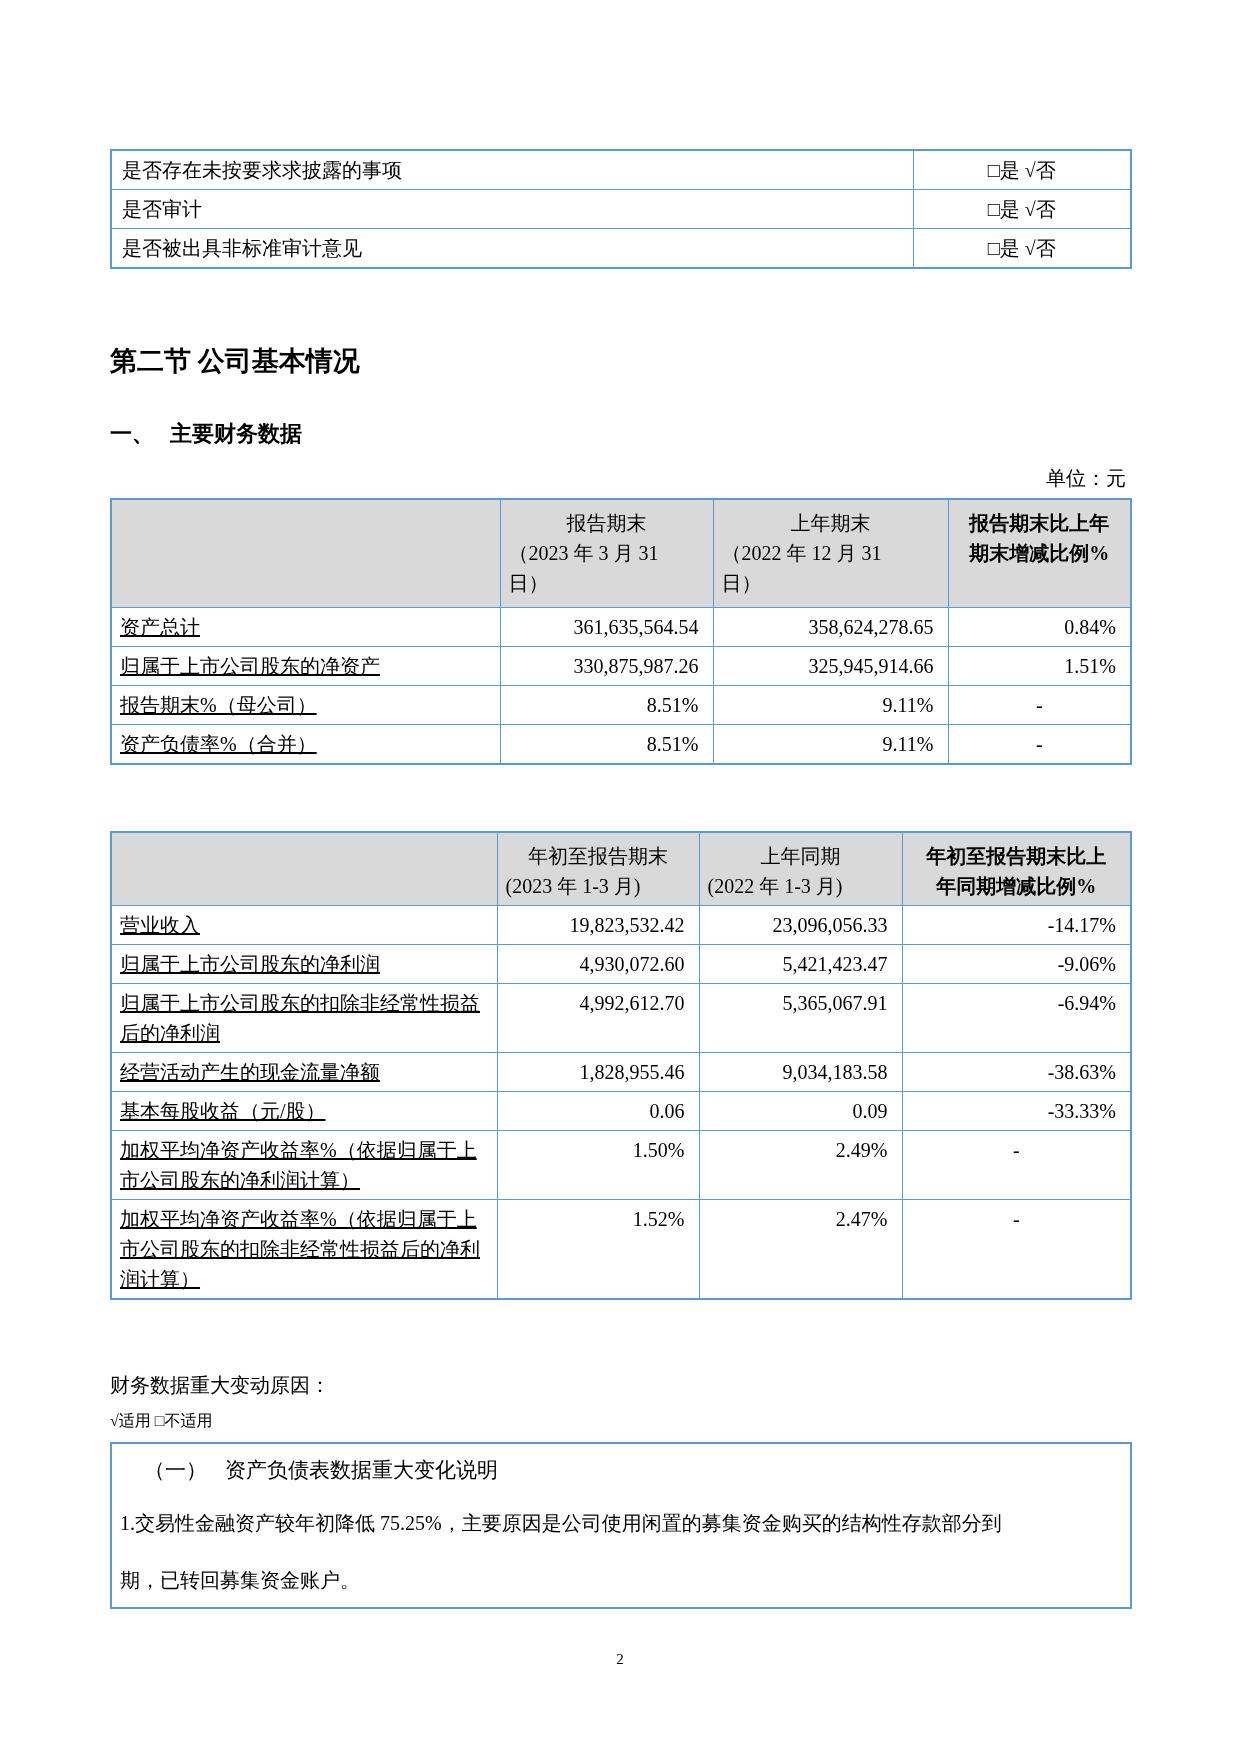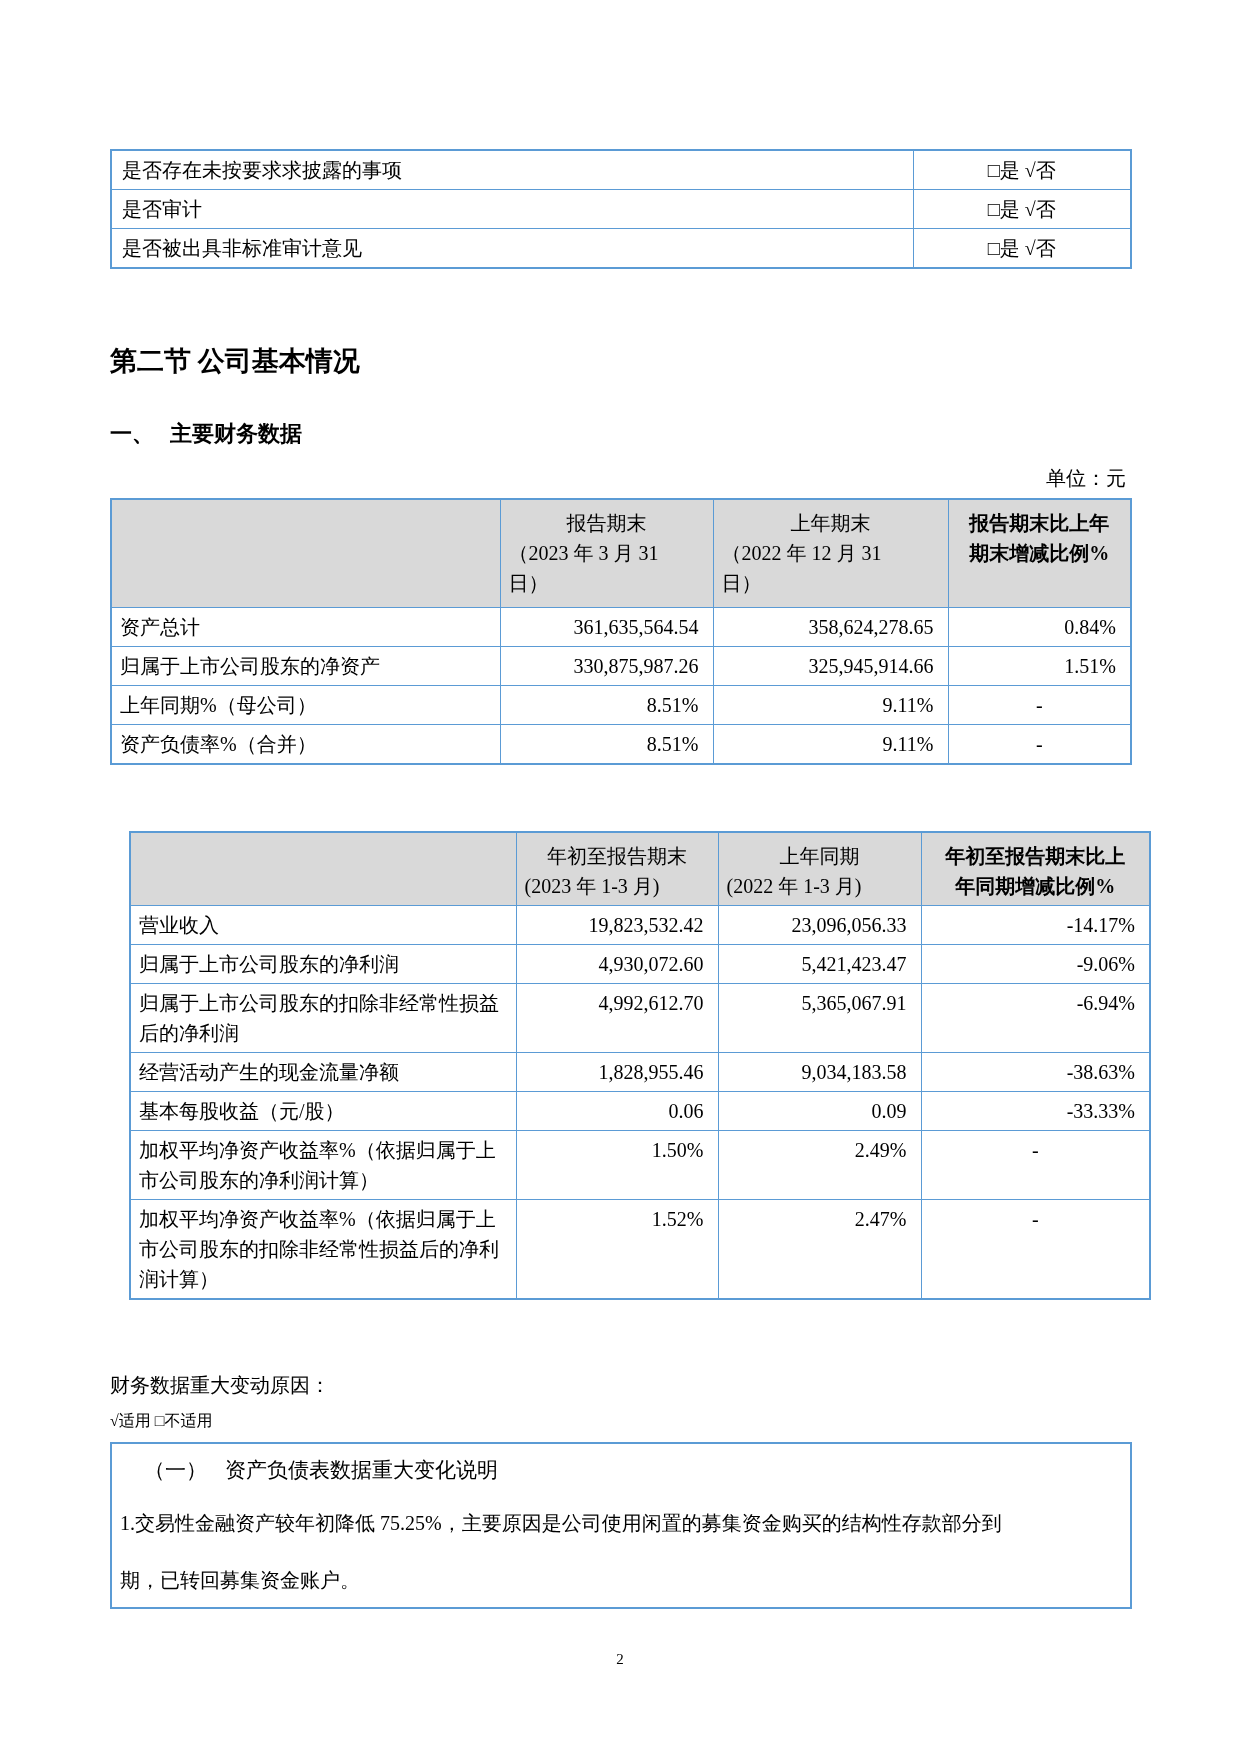--- a/index.html
+++ b/index.html
@@ -20,31 +20,31 @@
   .section-title{margin-top:74px;font-size:27px;font-weight:bold;}
   .subsection{margin-top:40px;font-size:22px;font-weight:bold;}
   .subsection .sub-t{margin-left:16px;}
   .unit{margin-top:16px;font-size:20px;text-align:right;padding-right:4px;}
 
   
   .fin td{vertical-align:top;padding:4px 8px;line-height:30px;}
   .fin .hrow td{background:#D9D9D9;text-align:center;padding-top:8px;}
   .t1{margin-top:6px;}
   .t1 .hrow td{height:95px;}
-  .t2{margin-top:66px;margin-left:19px;}
+  .t2{margin-top:66px;}
   .t2 .hrow td{height:58px;}
   .h-title{text-align:center;}
   .t1 .h-date{text-align:left;}
   .t1 .c2 .h-date{width:185px;}
   .t1 .c3 .h-date{width:195px;}
   .t2 .h-date{text-align:left;}
   .h-wrap{margin:0 auto;text-align:center;font-weight:bold;}
   .t1 .c4 .h-wrap{width:150px;}
   .t2 .c4 .h-wrap{width:190px;}
-  .fin .lab{text-align:left;}
+  .fin .lab{text-align:left;text-decoration:underline;}
   .fin .num{text-align:right;padding-right:14px;}
   .fin .num.c{text-align:center;padding-right:8px;}
 
   
   .reason{margin-top:72px;font-size:20px;}
   .apply{margin-top:12px;font-size:16px;}
   .note-box{margin-top:10px;width:1002px;border:2px solid #5B9BD5;padding:12px 8px 14px 8px;font-size:20px;}
   .note-heading{font-size:21px;padding-left:24px;}
   .note-heading .nh-t{margin-left:18px;}
   .note-line1{margin-top:26px;line-height:26px;}
@@ -115,21 +115,21 @@
           <td class="num">358,624,278.65</td>
           <td class="num">0.84%</td>
         </tr>
         <tr>
           <td class="lab">归属于上市公司股东的净资产</td>
           <td class="num">330,875,987.26</td>
           <td class="num">325,945,914.66</td>
           <td class="num">1.51%</td>
         </tr>
         <tr>
-          <td class="lab">上年同期%（母公司）</td>
+          <td class="lab">报告期末%（母公司）</td>
           <td class="num">8.51%</td>
           <td class="num">9.11%</td>
           <td class="num c">-</td>
         </tr>
         <tr>
           <td class="lab">资产负债率%（合并）</td>
           <td class="num">8.51%</td>
           <td class="num">9.11%</td>
           <td class="num c">-</td>
         </tr>

